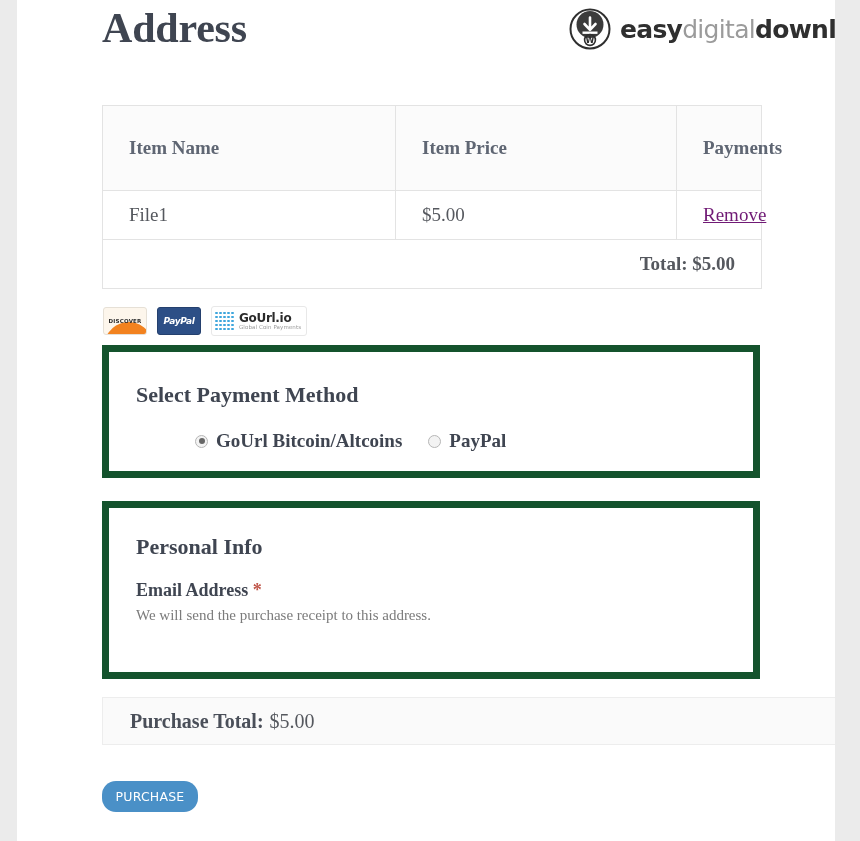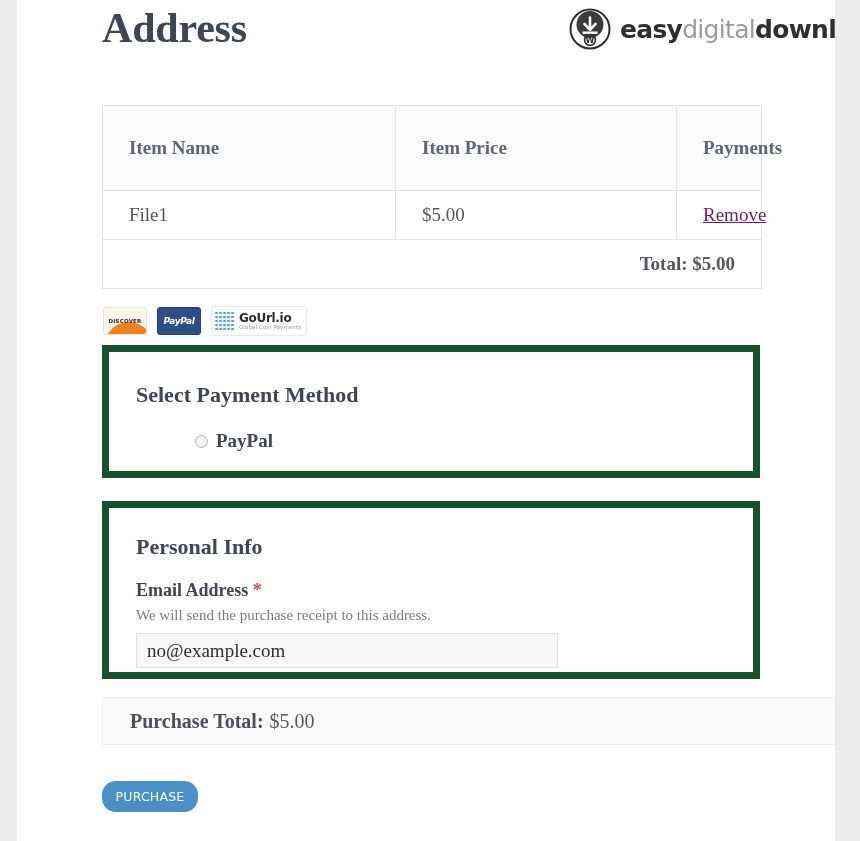--- a/index.html
+++ b/index.html
@@ -478,34 +478,37 @@
             <span class="gourl-name">GoUrl.io</span>
             <span class="gourl-tag">Global Coin Payments</span>
           </span>
         </span>
       </div>
 
       <div class="panel panel-payment">
         <h2 class="panel-heading">Select Payment Method</h2>
         <div class="radio-row">
           <label class="radio-option">
+            <span class="radio-dot checked"></span>
+            <span class="radio-label">GoUrl Bitcoin/Altcoins</span>
+          </label>
+          <label class="radio-option">
             <span class="radio-dot"></span>
             <span class="radio-label">PayPal</span>
           </label>
         </div>
       </div>
 
       <div class="panel panel-personal">
         <h2 class="panel-heading">Personal Info</h2>
         <div class="field-label">
           <span>Email Address</span>
           <span class="required-star">*</span>
         </div>
         <div class="field-help">We will send the purchase receipt to this address.</div>
-        <input class="email-input" type="text" value="no@example.com" style="">
       </div>
 
       <div class="purchase-total-bar">
         <span class="pt-label">Purchase Total:</span>
         <span class="pt-amount">$5.00</span>
       </div>
 
       <button class="purchase-button">PURCHASE</button>
 
     </div>

